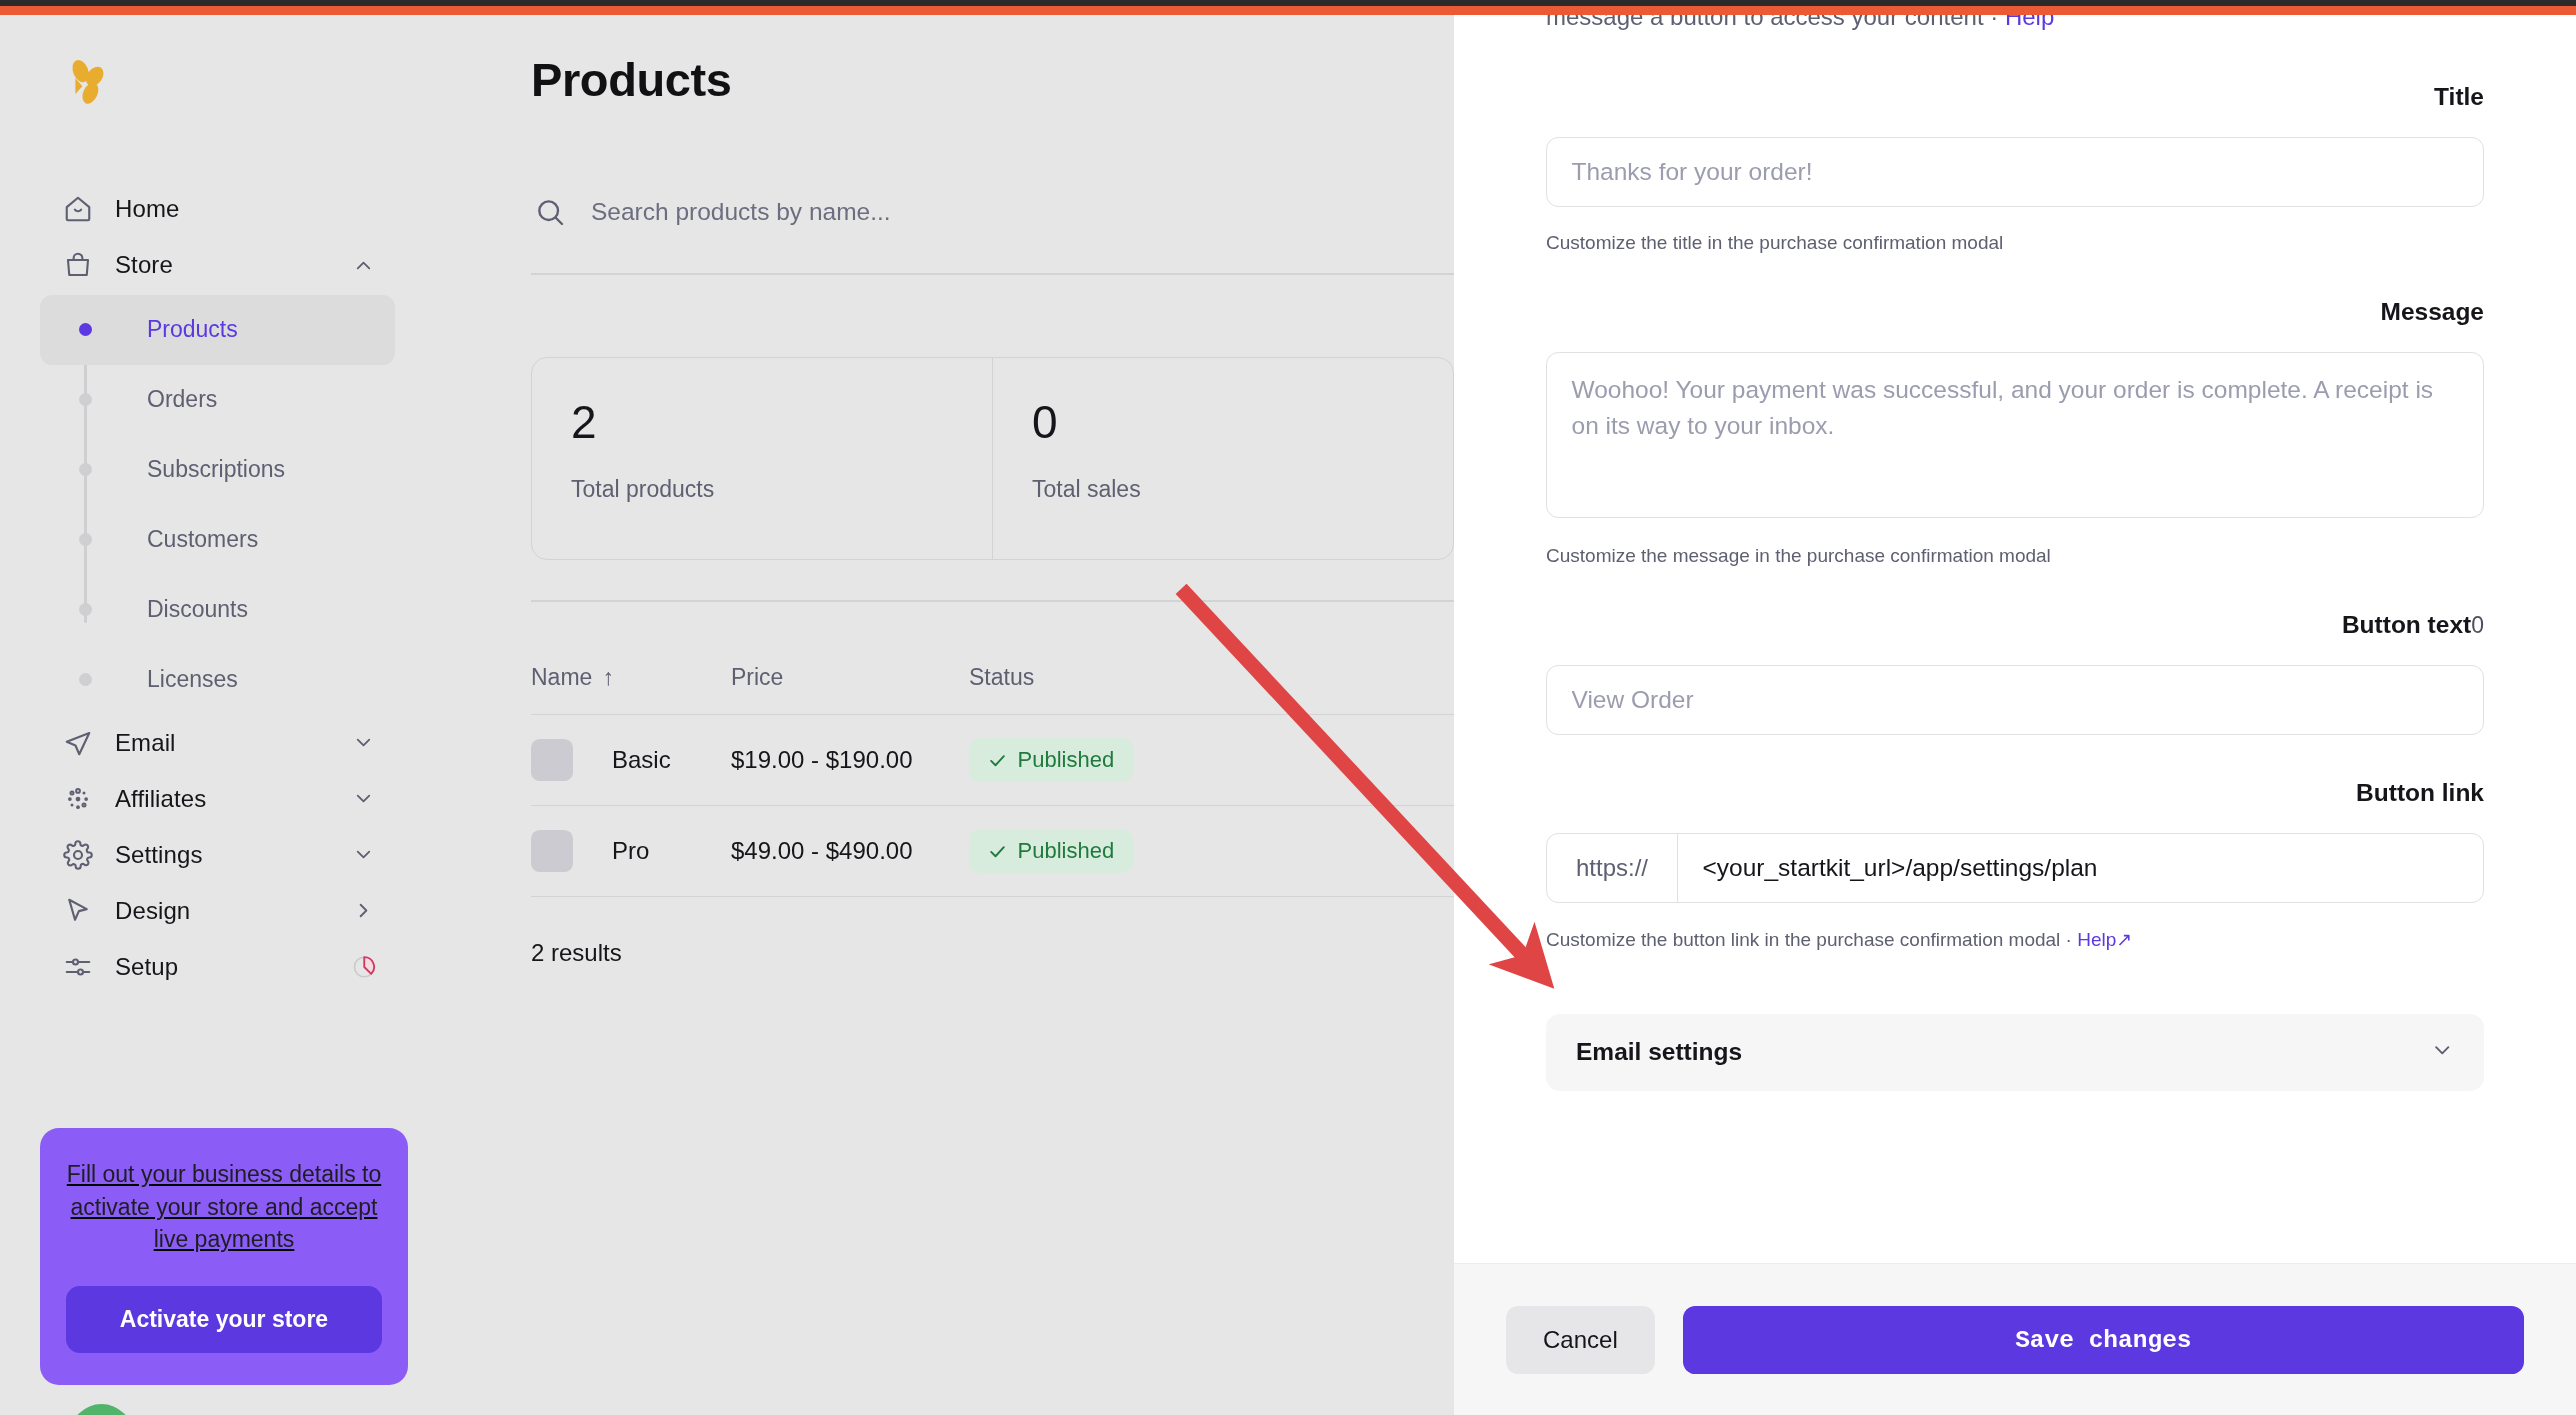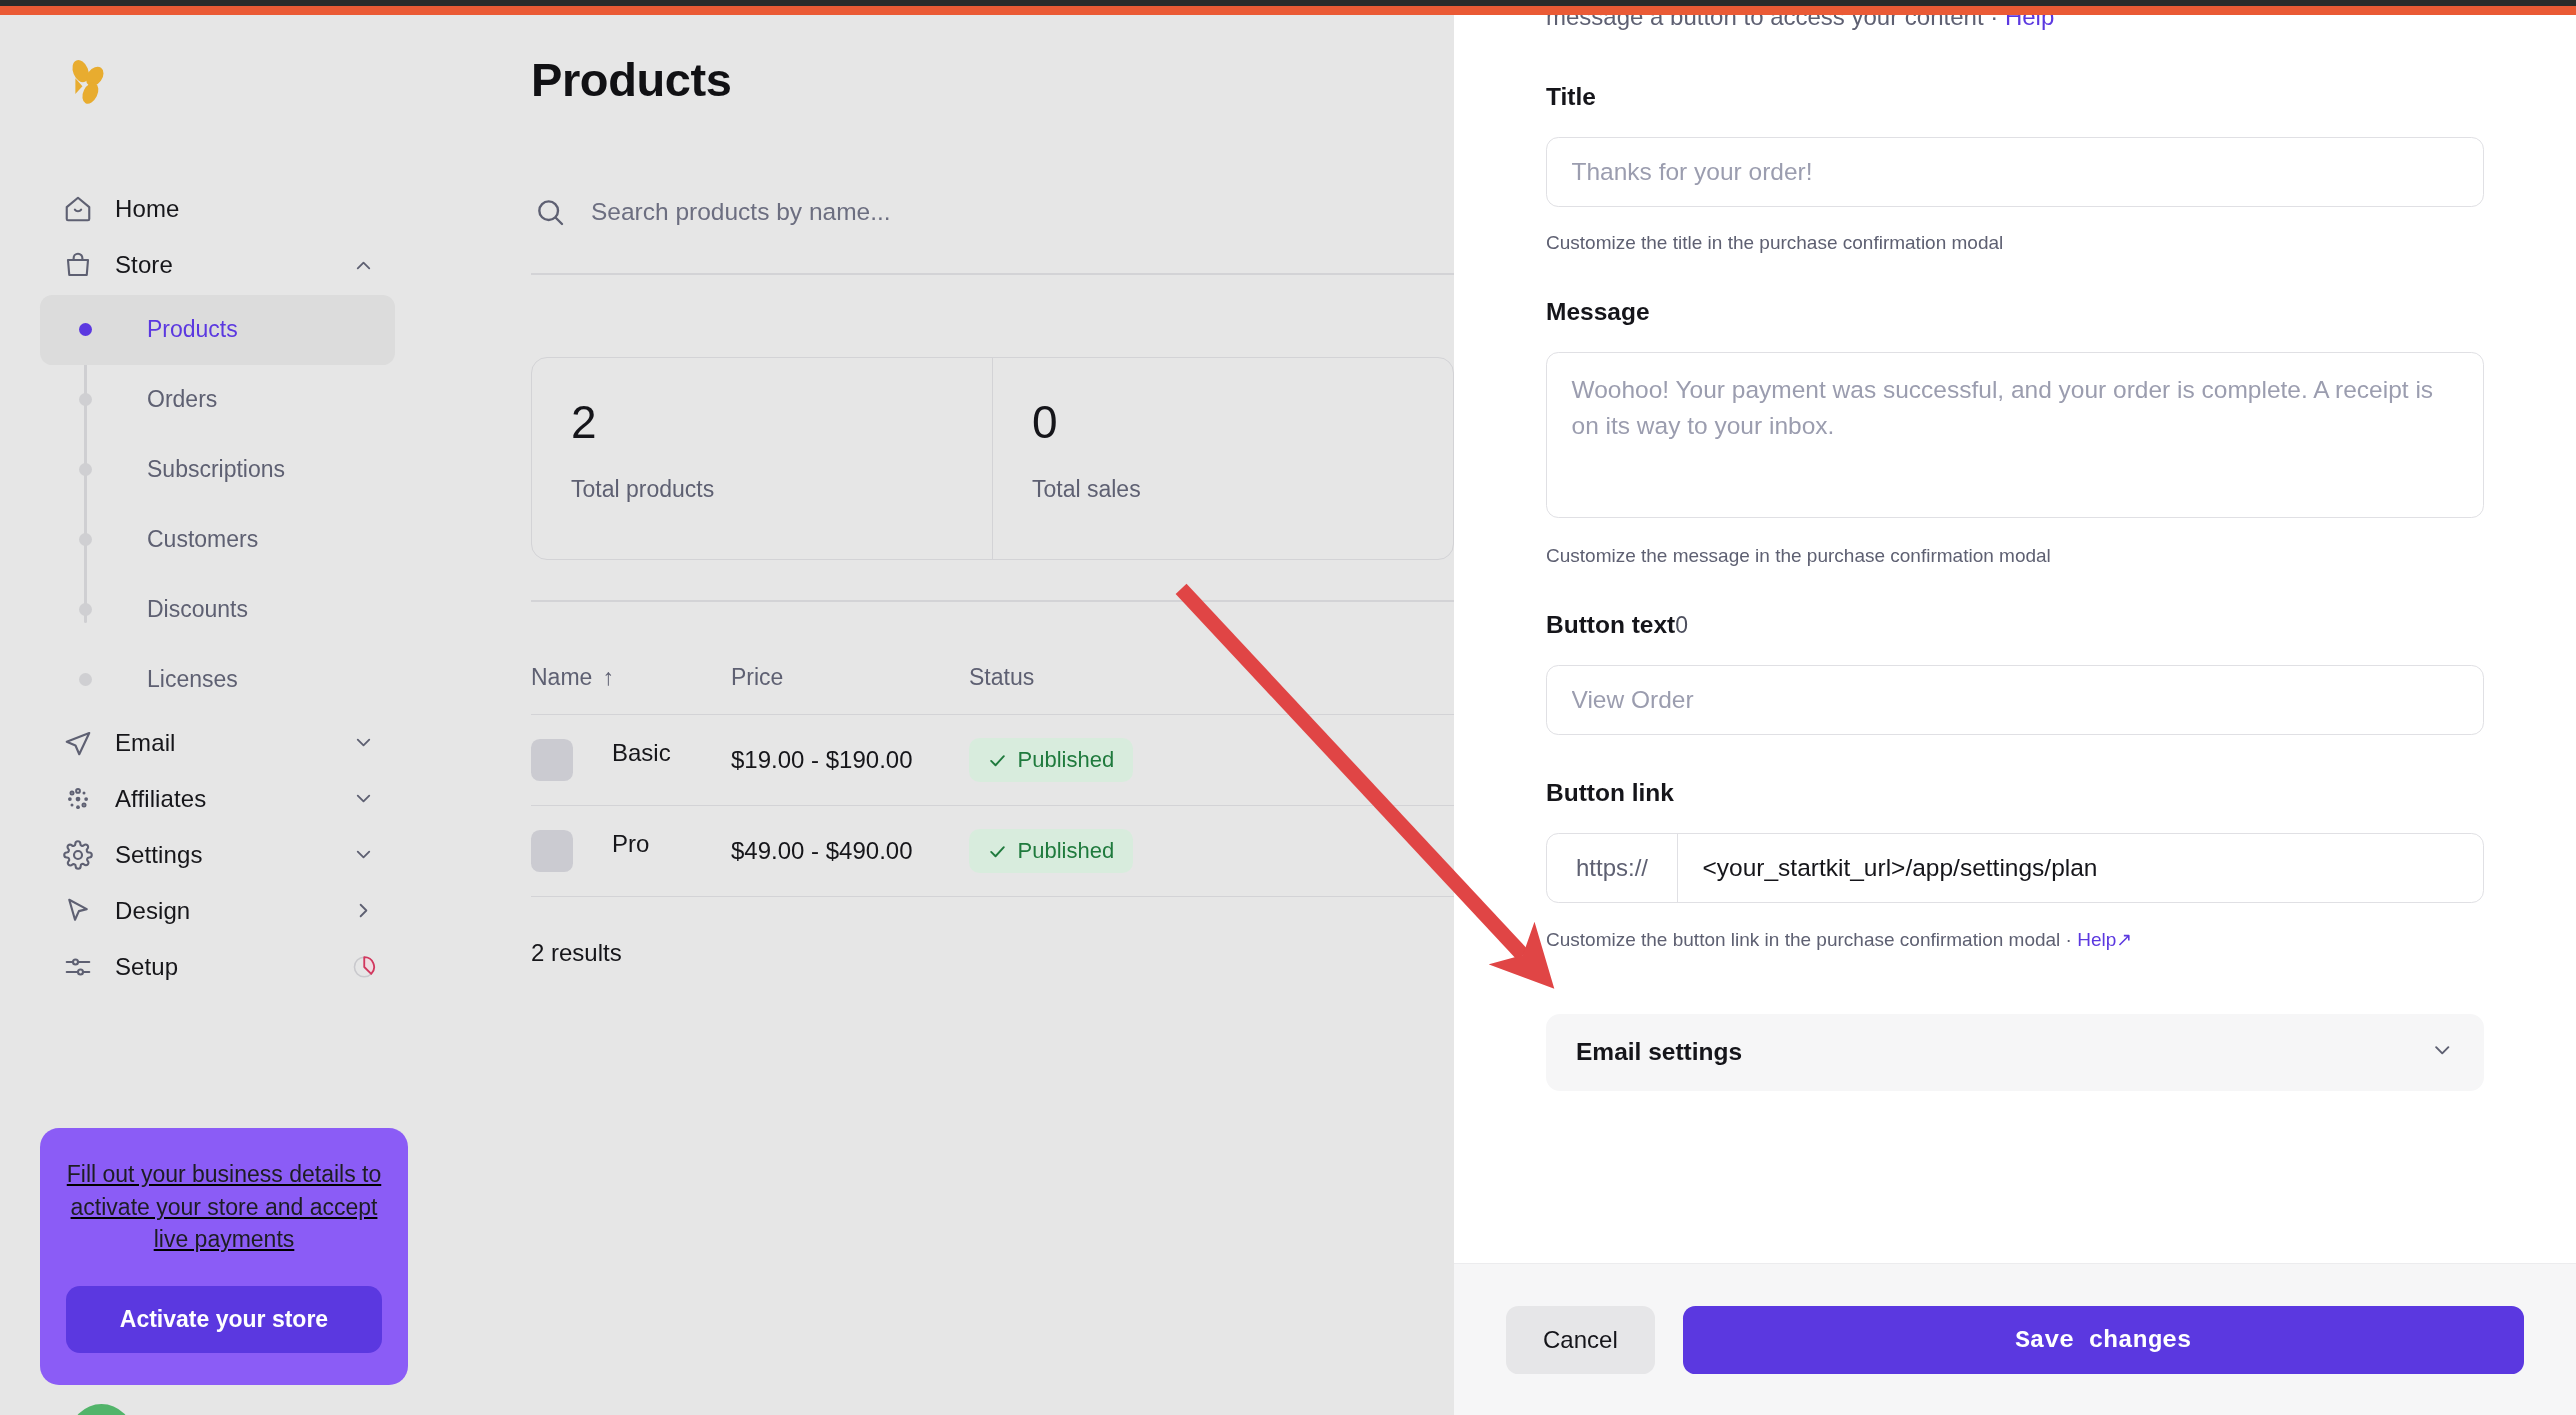--- a/index.html
+++ b/index.html
@@ -79,21 +79,21 @@
   .stat-label { margin-top:30px; font-size:23px; color:#5e6072;}
 
   .table { position:absolute; left:96px; top:626px; width:923px; }
   .thead { display:flex; align-items:center; height:74px; border-bottom:1.8px solid #d3d3d6;}
   .th { font-size:23px; color:#5e6072; }
   .col-name { width:200px; display:flex; align-items:center; gap:10.5px;}
   .col-price { width:238px; }
   .col-status { flex:1; }
   .trow { display:flex; align-items:center; height:91px; border-bottom:1.8px solid #d3d3d6; cursor:pointer;}
   .thumb { width:42px; height:42px; border-radius:8.8px; background:#cbcbd1; flex:0 0 42px;}
-  .cell-name { width:200px; display:flex; align-items:flex-start; }
+  .cell-name { width:200px; display:flex; align-items:center; }
   .cell-name .nm { margin-left:39px; font-size:24px; color:#16161a;}
   .cell-price { width:238px; font-size:24px; color:#16161a;}
   .cell-status { flex:1; }
   .badge {
     display:inline-flex; align-items:center; gap:10.5px;
     background:#d8ecdd; color:#1f7a3d; border-radius:10.5px;
     padding:8.8px 19px; font-size:22px;justify-content:center;
   }
   .results { position:absolute; left:96px; top:924px; font-size:24px; color:#16161a;}
 
@@ -102,21 +102,21 @@
     position:absolute; left:1454px; top:15px; width:1122px; height:1401px;
     background:#ffffff; display:flex; flex-direction:column;
   }
   .drawer-body { flex:1; overflow:hidden; position:relative; padding:0 92px; }
   .cut-note {
     position:absolute; left:92px; top:-12.3px; width:876px;
     font-size:24px; color:#5e6072; white-space:nowrap;
   }
   .cut-note a { color:#5b38e0; text-decoration:none; }
   .field { margin-top:0; }
-  .f-head { display:flex; align-items:baseline; justify-content:flex-start; }
+  .f-head { display:flex; align-items:baseline; justify-content:flex-end; }
   .f-label { font-size:24.5px; font-weight:700; color:#15151a; }
   .f-count { font-size:23px; color:#4d4f5e; }
   .f-input {
     margin-top:26px; width:100%; height:70px; border:1.8px solid #e0e0e4; border-radius:12.3px;
     background:#fff; padding:0 24.5px; font-size:24.5px; color:#15151a; outline:none;
     font-family:"Liberation Sans", sans-serif;
   }
   .f-input::placeholder { color:#9b9daf; }
   .f-textarea {
     margin-top:26px; width:100%; height:166px; border:1.8px solid #e0e0e4; border-radius:12.3px;

